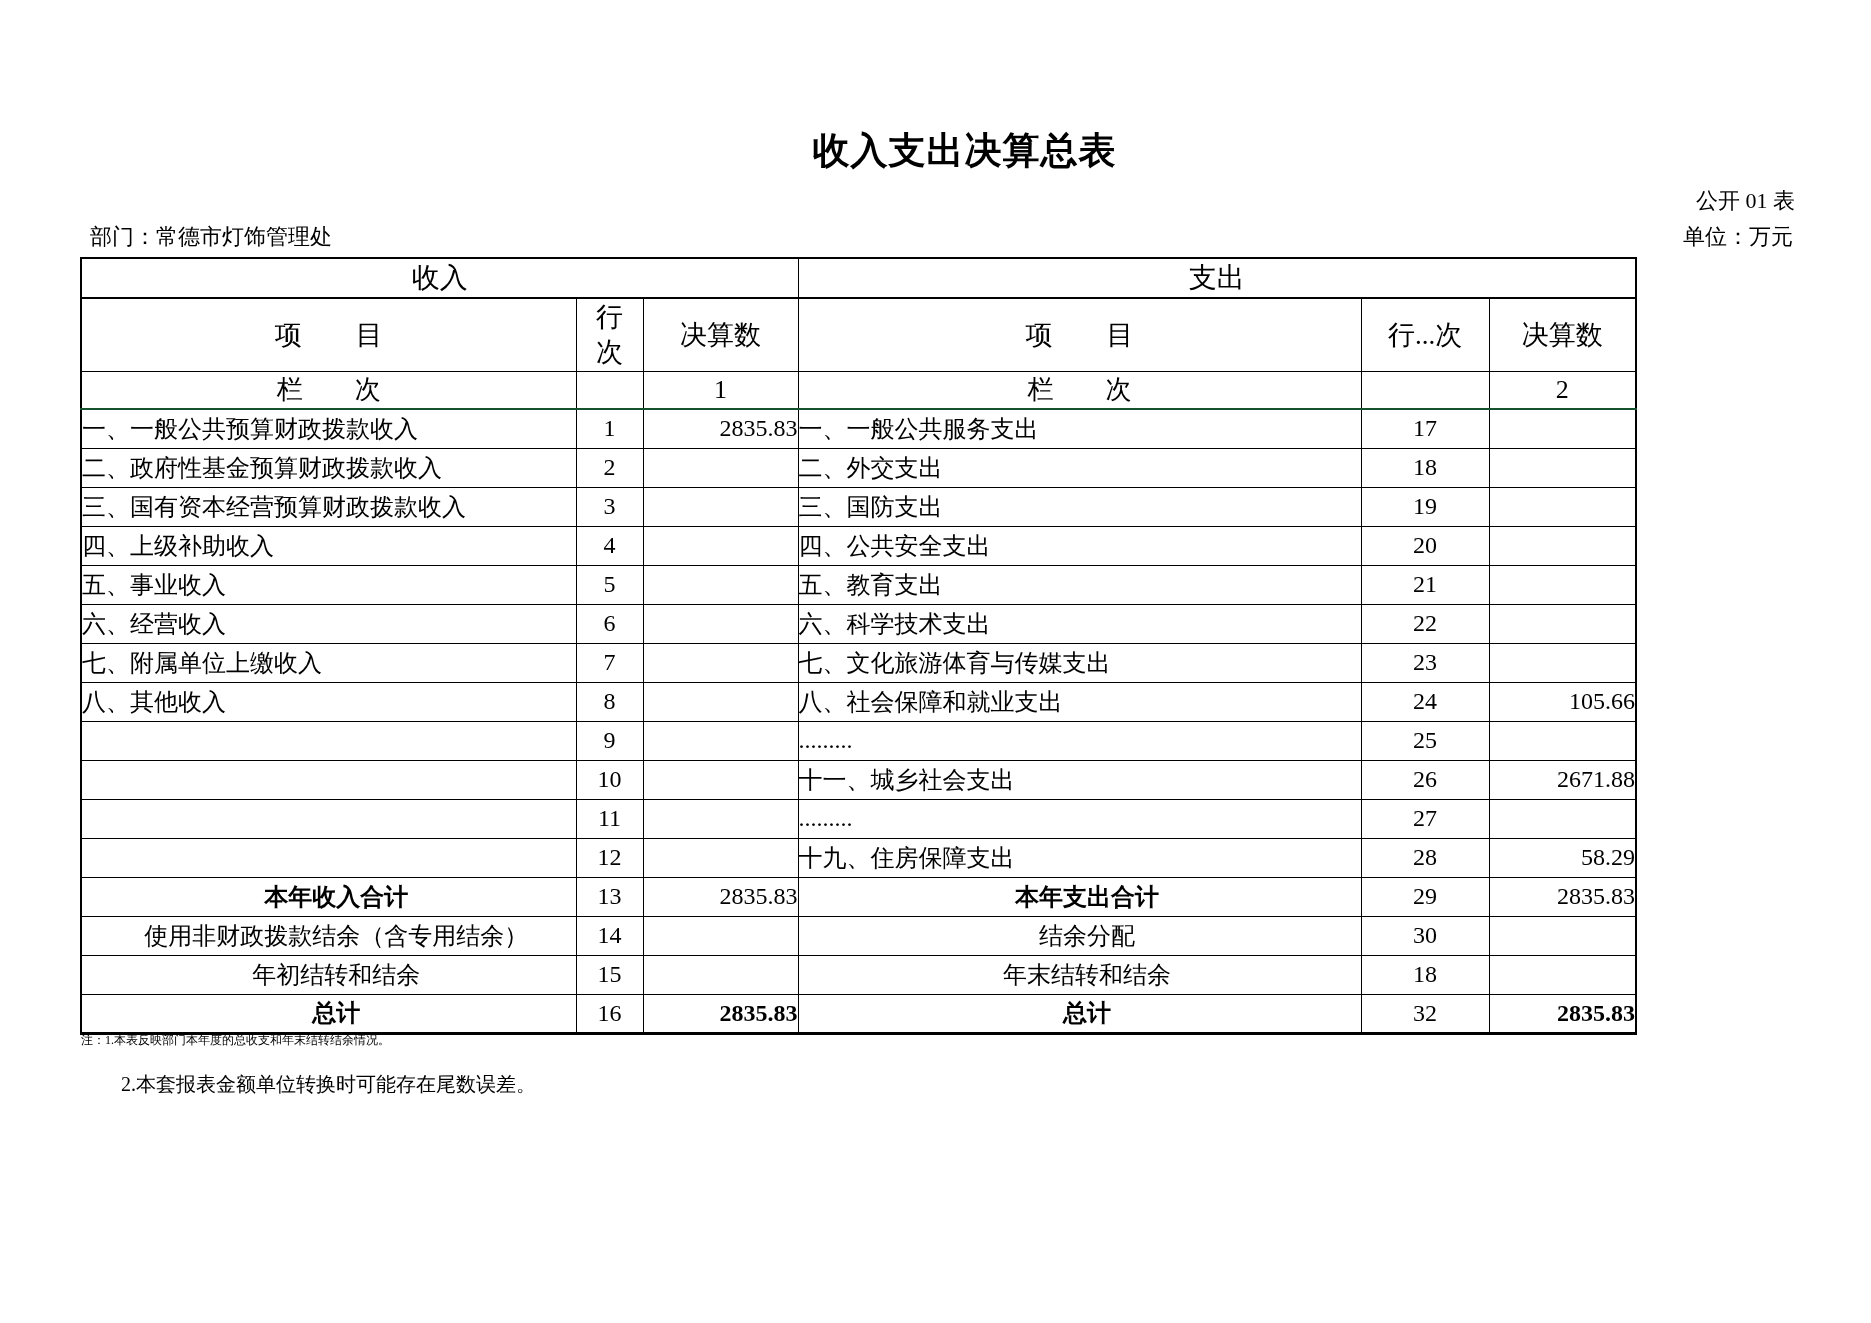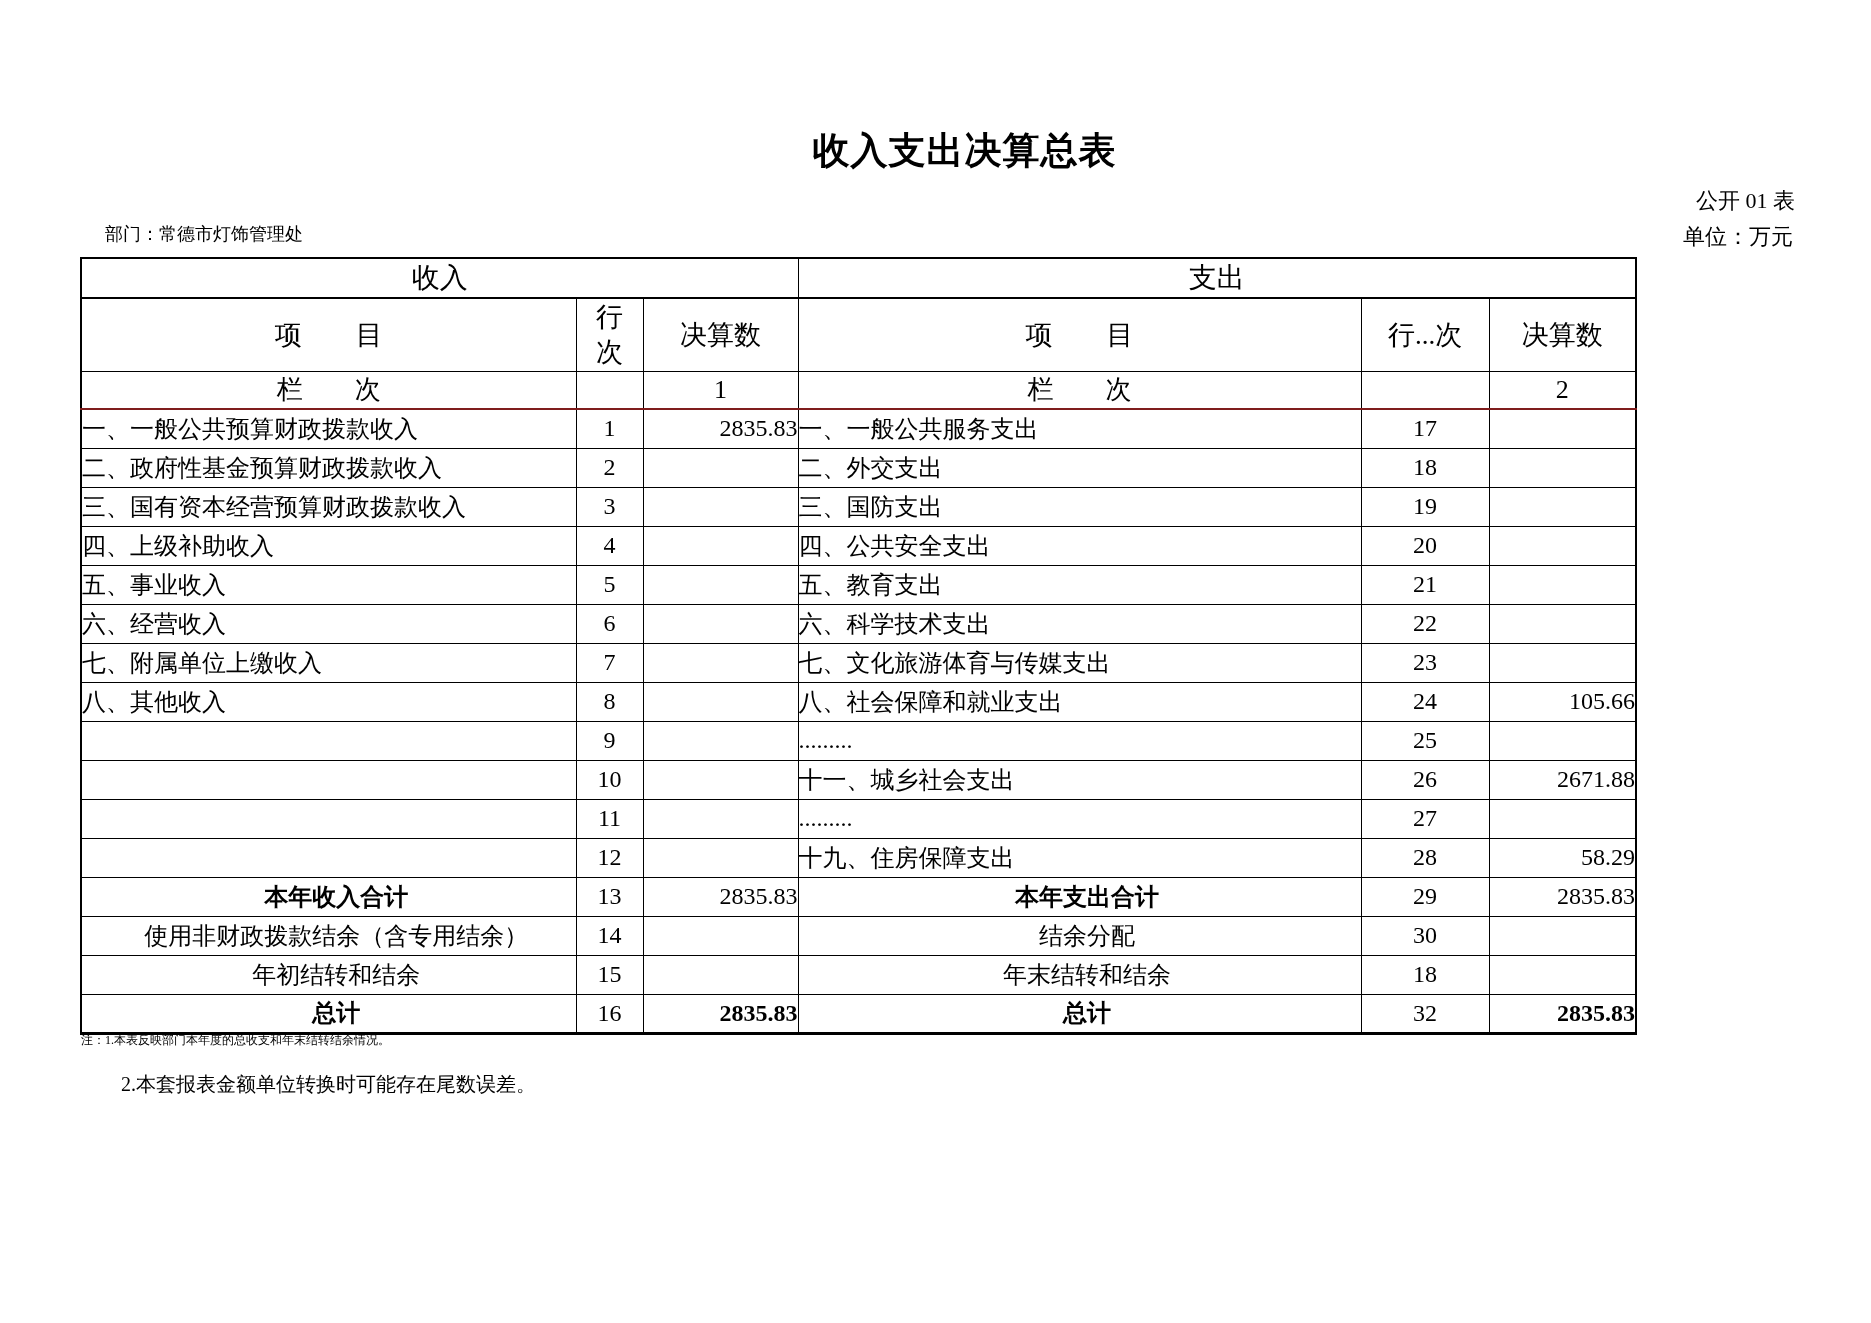--- a/index.html
+++ b/index.html
@@ -17,22 +17,21 @@
     text-align:center; font-size:37px; font-weight:bold;
     letter-spacing:1px;
     padding-left:19px;
   }
   .table-code {
     position:absolute; top:186px; right:76px;
     font-size:22px;
   }
   .dept-line {
     position:absolute; top:222px; left:90px;
-    font-size:18px;
-    margin-left:15px;
+    font-size:22px;
   }
   .unit-line {
     position:absolute; top:222px; right:78px;
     font-size:22px;
   }
 
   table.main {
     position:absolute; top:257px; left:80px;
     width:1555px;
     border-collapse:collapse;
@@ -44,21 +43,21 @@
     border:1px solid #000;
     overflow:hidden;
     white-space:nowrap;
     padding:0;
   }
   tr.hdr-top    { height:35px; }
   tr.hdr-top th { font-size:28px; font-weight:normal; text-align:center; border-bottom:2px solid #000; }
   tr.hdr-mid    { height:73px; }
   tr.hdr-mid th { font-size:27px; font-weight:normal; text-align:center; }
   tr.hdr-lan    { height:38px; }
-  tr.hdr-lan td { font-size:26px; text-align:center; border-bottom:2px solid #7f1d1d; }
+  tr.hdr-lan td { font-size:26px; text-align:center; border-bottom:2px solid #14532d; }
   tbody tr      { height:39px; }
 
   .stack {
     display:inline-block; width:1.15em;
     white-space:normal; word-break:break-all;
     line-height:1.3; vertical-align:middle;
   }
 
   td.lbl    { font-size:24px; text-align:left; padding-left:11px; }
   td.lbl.center { text-align:center; padding-left:15px; }

